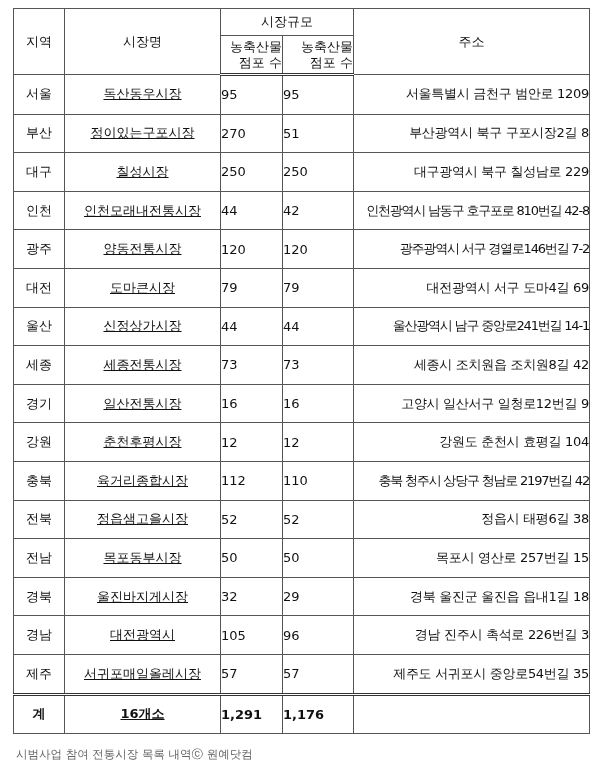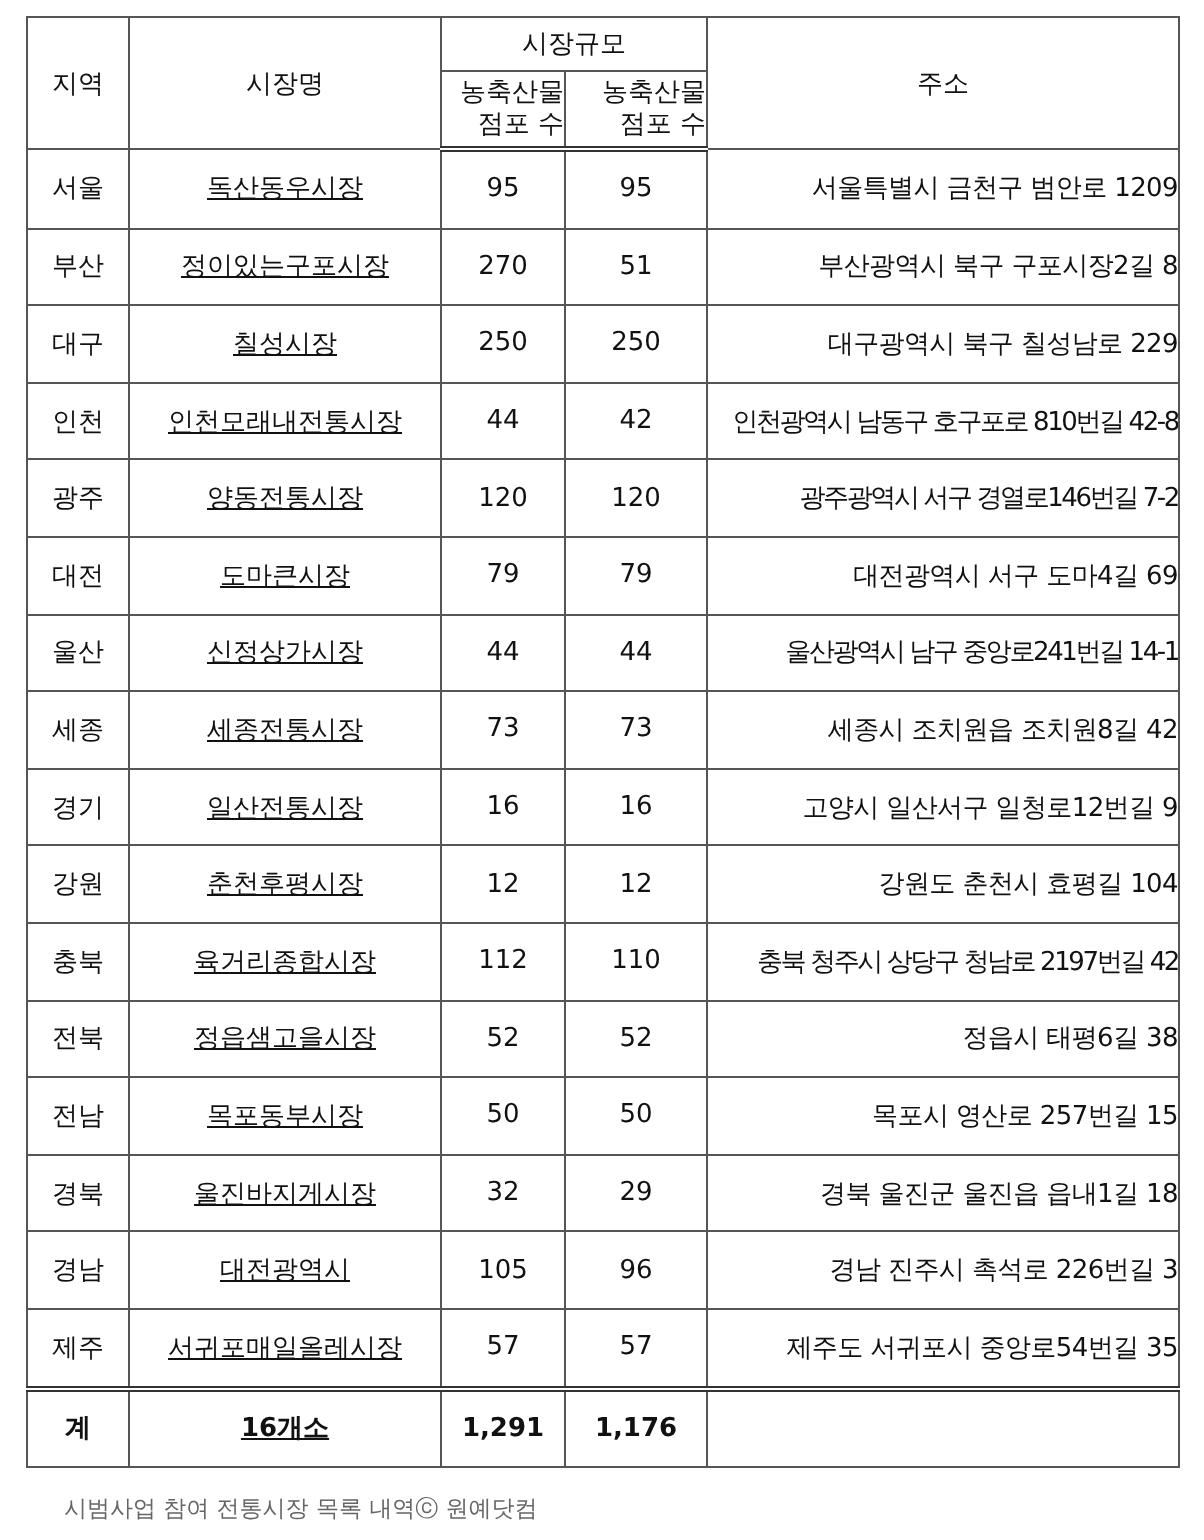--- a/index.html
+++ b/index.html
@@ -18,26 +18,26 @@
     white-space: nowrap;
     overflow: hidden;
   }
   th.h-main { font-weight: bold; font-size: 14px; text-align: center; margin-top: 24px; }
   th.h-sub { font-weight: bold; font-size: 12.5px; text-align: right; line-height: 16px; height: 37px; }
   th.h-group { font-weight: bold; font-size: 14px; height: 26px; text-align: center; margin-top: 28px; }
   tr.head-last th { border-bottom: 3px double #333; }
   tbody tr.data td { height: 37.6px; }
   td.c-region { text-align: center; font-family: Liberation Serif, serif; }
   td.c-name { text-align: center; text-decoration: underline; }
-  td.c-num { text-align: center; padding-right: 1px; }
+  td.c-num { text-align: left; padding-right: 1px; }
   td.c-addr { text-align: right; padding-left: 4px; letter-spacing: -0.3px; }
   td.c-addr.tight { letter-spacing: -1.2px; }
   tr.total td { border-top: 3px double #333; height: 37px; font-weight: bold; }
   .caption {
-    position: absolute; left: 32px; top: 747px;
+    position: absolute; left: 16px; top: 747px;
     font-size: 11.5px; color: #666;
   }
 </style>
 </head>
 <body>
 
 <table class="market">
   <colgroup>
     <col style="width:51px">
     <col style="width:156px">

